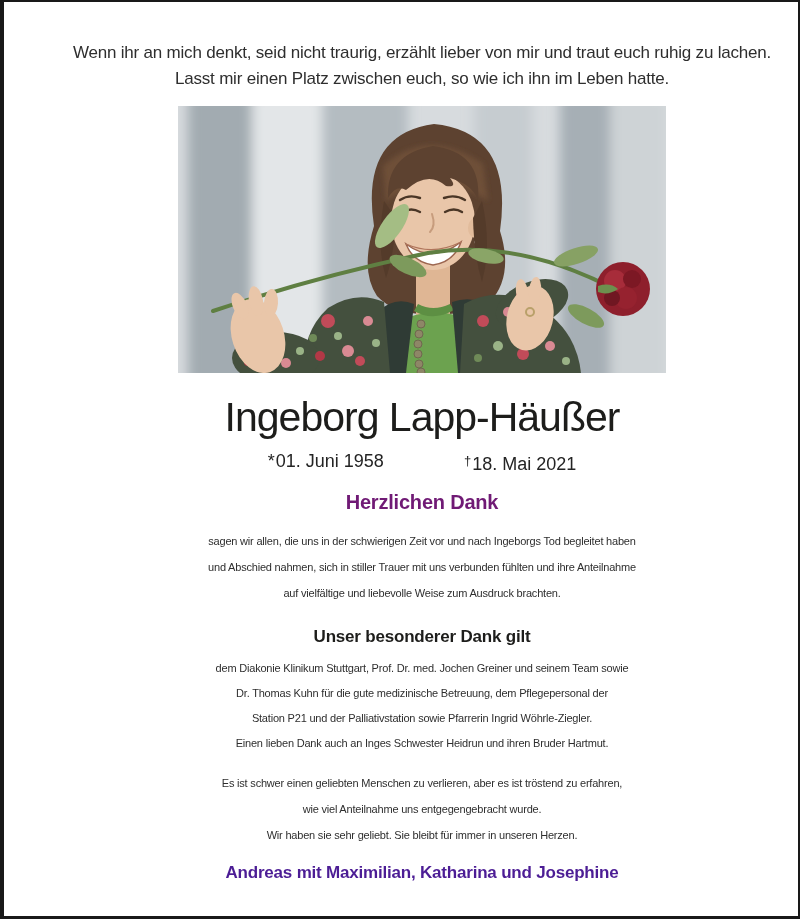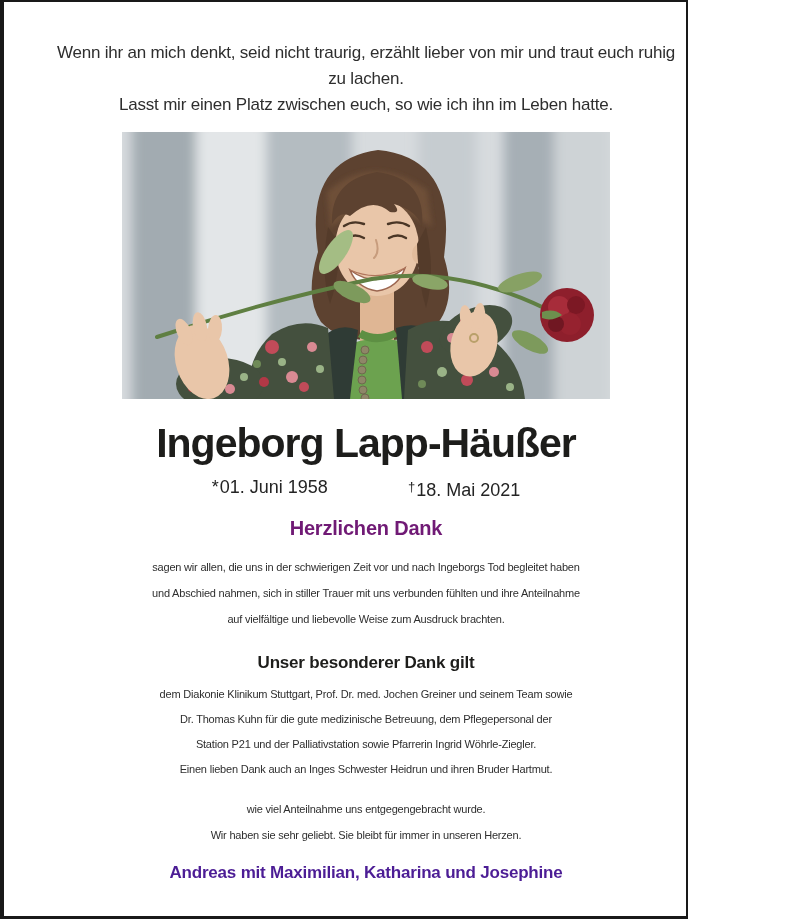--- a/index.html
+++ b/index.html
@@ -1,21 +1,21 @@
 <!DOCTYPE html>
 <html lang="de"><head>
 <meta charset="utf-8">
 <style>
   * { margin: 0; padding: 0; box-sizing: border-box; }
   html, body { background: #ffffff; }
   body { font-family: "Liberation Sans", sans-serif; }
 
   .page {
     position: relative;
-    width: 688px;
+    width: 800px;
     height: 919px;
     background: #ffffff;
     border: 2px solid #191919;
     border-left-width: 4px;
     border-bottom-width: 3px;
     overflow: hidden;
     text-align: center;
     color: #2b2b2b;
     padding-left: 42px;
   }
@@ -33,21 +33,21 @@
     height: 267px;
     margin: 14px auto 0;
     overflow: hidden;
   }
   .photo-wrap svg { display: block; }
 
   .name {
     margin-top: 20px;
     font-size: 41px;
     line-height: 48px;
-    font-weight: bold;
+    font-weight: normal;
     letter-spacing: -1px;
     color: #1d1d1b;
     font-family: "Liberation Sans", sans-serif;
   }
 
   .dates {
     margin-top: 8px;
     display: flex;
     justify-content: center;
     gap: 80px;
@@ -266,19 +266,20 @@
   <div class="subheading">Unser besonderer Dank gilt</div>
 
   <div class="para tight">
     <div>dem Diakonie Klinikum Stuttgart, Prof. Dr. med. Jochen Greiner und seinem Team sowie</div>
     <div>Dr. Thomas Kuhn für die gute medizinische Betreuung, dem Pflegepersonal der</div>
     <div>Station P21 und der Palliativstation sowie Pfarrerin Ingrid Wöhrle-Ziegler.</div>
     <div>Einen lieben Dank auch an Inges Schwester Heidrun und ihren Bruder Hartmut.</div>
   </div>
 
   <div class="para">
+    <div>Es ist schwer einen geliebten Menschen zu verlieren, aber es ist tröstend zu erfahren,</div>
     <div>wie viel Anteilnahme uns entgegengebracht wurde.</div>
     <div>Wir haben sie sehr geliebt. Sie bleibt für immer in unseren Herzen.</div>
   </div>
 
   <div class="signature">Andreas mit Maximilian, Katharina und Josephine</div>
 
 </div>
 
 </body></html>

